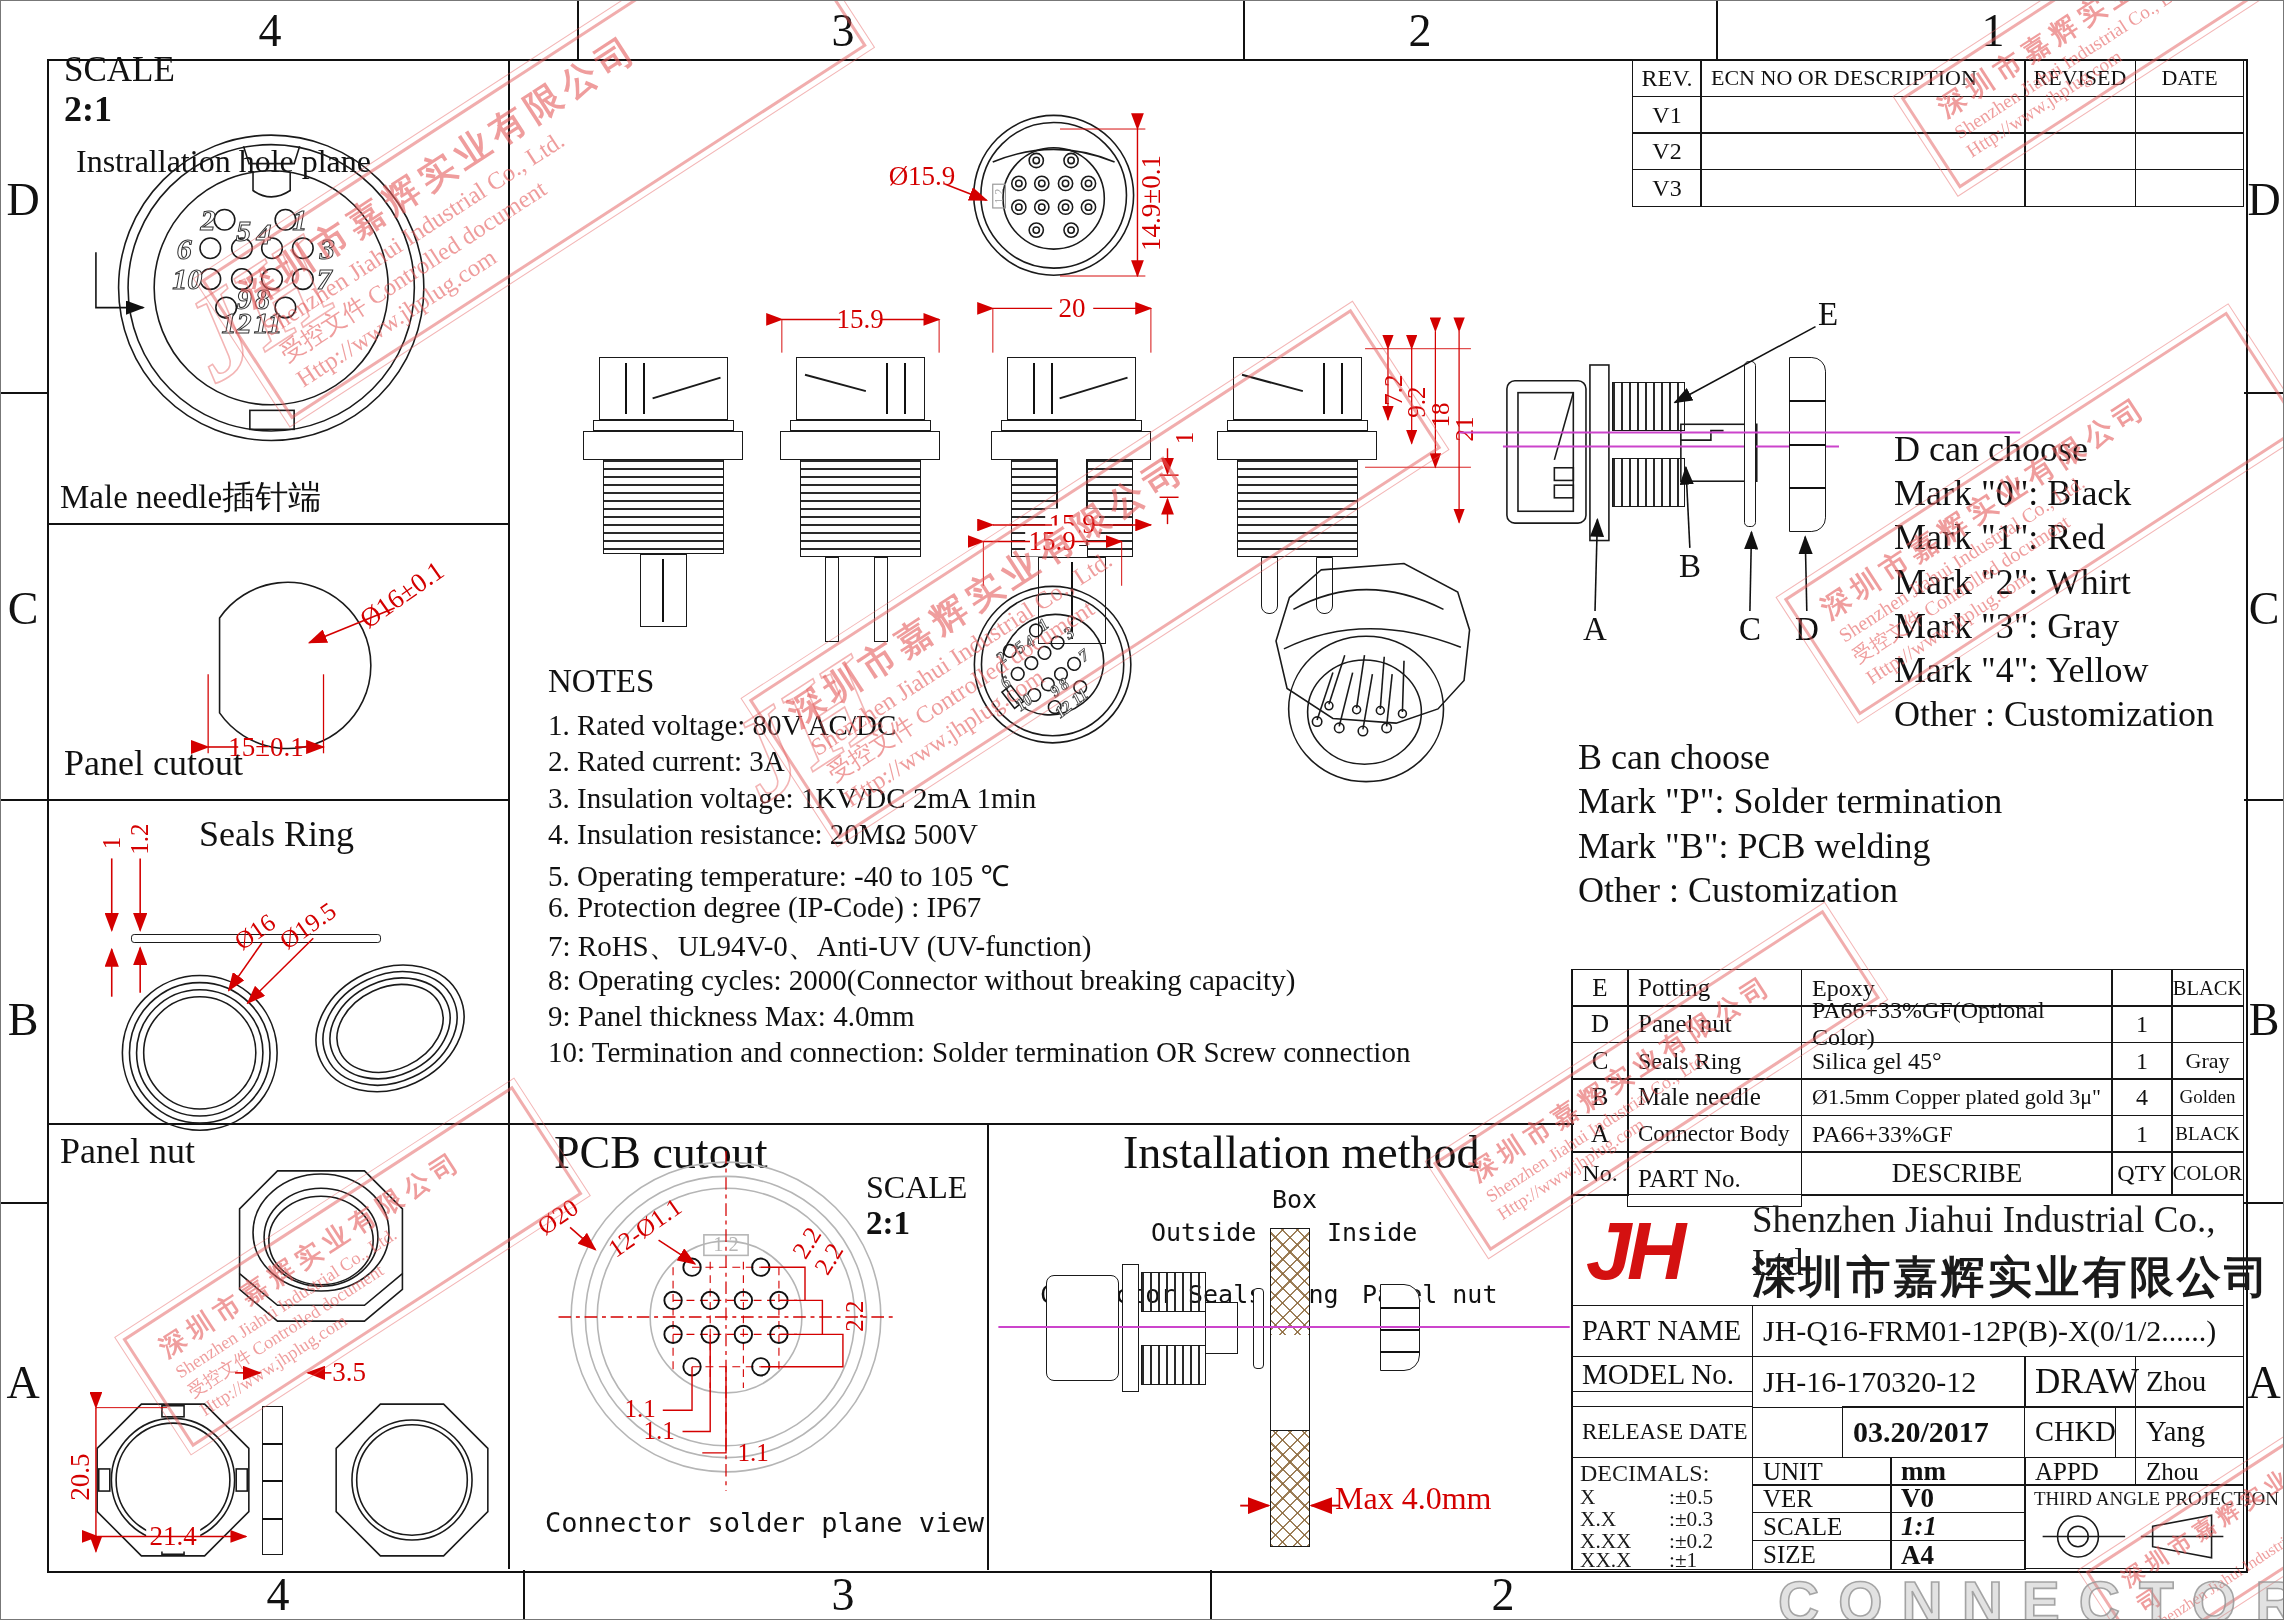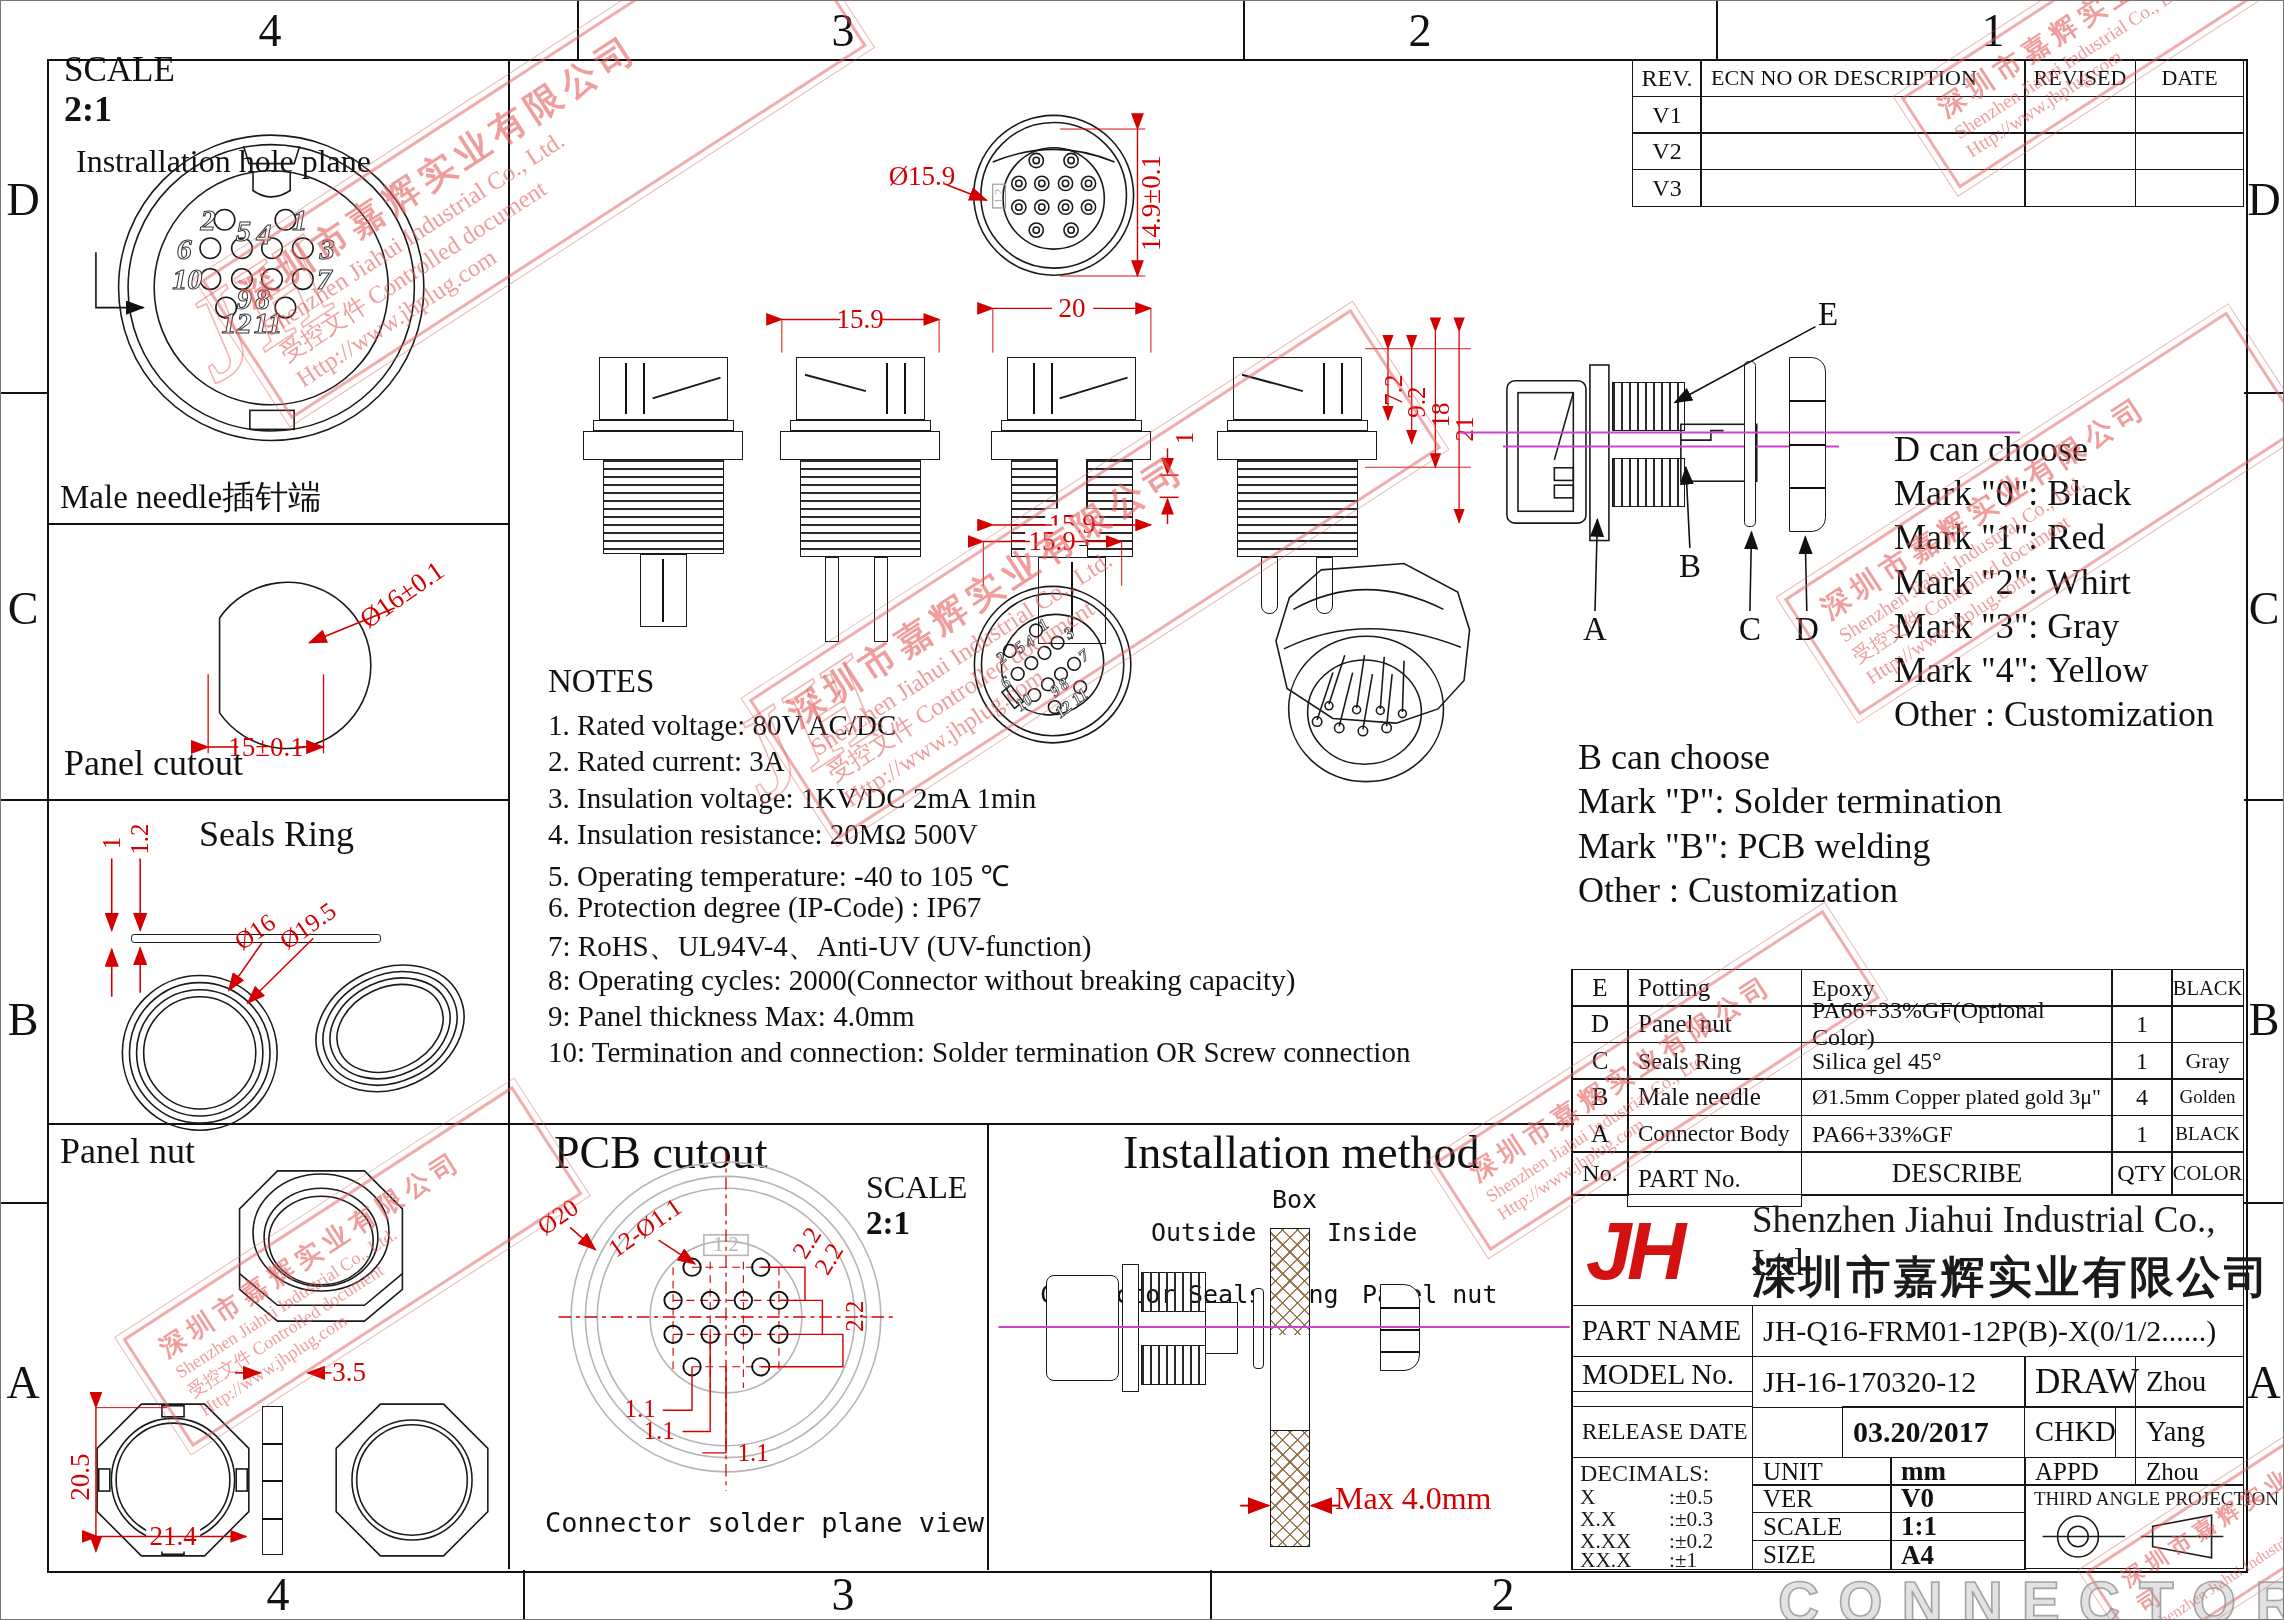--- a/index.html
+++ b/index.html
@@ -367,21 +367,21 @@
   </div>
 
   <div>
     <span class="cap serif" style="left:547px;top:662px;font-size:33px;">NOTES</span>
     <span class="cap serif" style="left:547px;top:708px;font-size:29px;">1. Rated voltage: 80V AC/DC</span>
     <span class="cap serif" style="left:547px;top:744px;font-size:29px;">2. Rated current: 3A</span>
     <span class="cap serif" style="left:547px;top:781px;font-size:29px;">3. Insulation voltage: 1KV/DC 2mA 1min</span>
     <span class="cap serif" style="left:547px;top:817px;font-size:29px;">4. Insulation resistance: 20MΩ 500V</span>
     <span class="cap serif" style="left:547px;top:854px;font-size:29px;">5. Operating temperature: -40 to 105 ℃</span>
     <span class="cap serif" style="left:547px;top:890px;font-size:29px;">6. Protection degree (IP-Code) : IP67</span>
-    <span class="cap serif" style="left:547px;top:926px;font-size:29px;">7: RoHS、UL94V-4、Anti-UV (UV-function)</span>
+    <span class="cap serif" style="left:547px;top:926px;font-size:29px;">7: RoHS、UL94V-0、Anti-UV (UV-function)</span>
     <span class="cap serif" style="left:547px;top:963px;font-size:29px;">8: Operating cycles: 2000(Connector without breaking capacity)</span>
     <span class="cap serif" style="left:547px;top:999px;font-size:29px;">9: Panel thickness Max: 4.0mm</span>
     <span class="cap serif" style="left:547px;top:1035px;font-size:29px;">10: Termination and connection: Solder termination OR Screw connection</span>
   </div>
 
   <div>
     <span class="cap serif" style="left:1893px;top:427px;font-size:36px;">D can choose</span>
     <span class="cap serif" style="left:1893px;top:471px;font-size:36px;">Mark "0": Black</span>
     <span class="cap serif" style="left:1893px;top:515px;font-size:36px;">Mark "1": Red</span>
     <span class="cap serif" style="left:1893px;top:560px;font-size:36px;">Mark "2": Whirt</span>
@@ -473,21 +473,21 @@
     <span class="abs serif" style="left:1668px;top:1528px;font-size:21.3px;">:±0.2</span>
     <span class="abs serif" style="left:1579px;top:1547px;font-size:21.3px;">XX.X</span>
     <span class="abs serif" style="left:1668px;top:1547px;font-size:21.3px;">:±1</span>
     <div class="cell cl" style="left:1751px;top:1456px;width:140px;height:29px;font-size:25px;">UNIT</div>
     <div class="cell cl" style="left:1889px;top:1456px;width:136px;height:29px;font-size:27px;font-weight:bold;">mm</div>
     <div class="cell cl" style="left:2023px;top:1456px;width:112px;height:29px;font-size:25px;">APPD</div>
     <div class="cell cl" style="left:2134px;top:1456px;width:109px;height:29px;font-size:25px;">Zhou</div>
     <div class="cell cl" style="left:1751px;top:1483px;width:140px;height:29px;font-size:25px;">VER</div>
     <div class="cell cl" style="left:1889px;top:1483px;width:136px;height:29px;font-size:27px;font-weight:bold;">V0</div>
     <div class="cell cl" style="left:1751px;top:1511px;width:140px;height:29px;font-size:25px;">SCALE</div>
-    <div class="cell cl" style="left:1889px;top:1511px;width:136px;height:29px;font-size:27px;font-weight:bold;">1:1</div>
+    <div class="cell cl" style="left:1889px;top:1511px;width:136px;height:29px;font-size:27px;font-weight:bold;font-style:italic;">1:1</div>
     <div class="cell cl" style="left:1751px;top:1539px;width:140px;height:30px;font-size:25px;">SIZE</div>
     <div class="cell cl" style="left:1889px;top:1539px;width:136px;height:30px;font-size:27px;font-weight:bold;">A4</div>
     <div class="cell" style="left:2023px;top:1483px;width:220px;height:85px;"></div>
     <span class="abs serif" style="left:2033px;top:1487px;font-size:19px;">THIRD ANGLE PROJECTION</span>
     <svg style="left:2033px;top:1508px;" width="198" height="55" viewBox="0 0 250 70">
       <circle class="ln" cx="55" cy="35" r="26"></circle>
         <circle class="ln" cx="55" cy="35" r="13"></circle>
       <line class="ln" x1="10" y1="35" x2="115" y2="35"></line>
       <polygon class="ln" points="150,22 225,8 225,62 150,48"></polygon>
       <line class="ln" x1="135" y1="35" x2="240" y2="35"></line>

